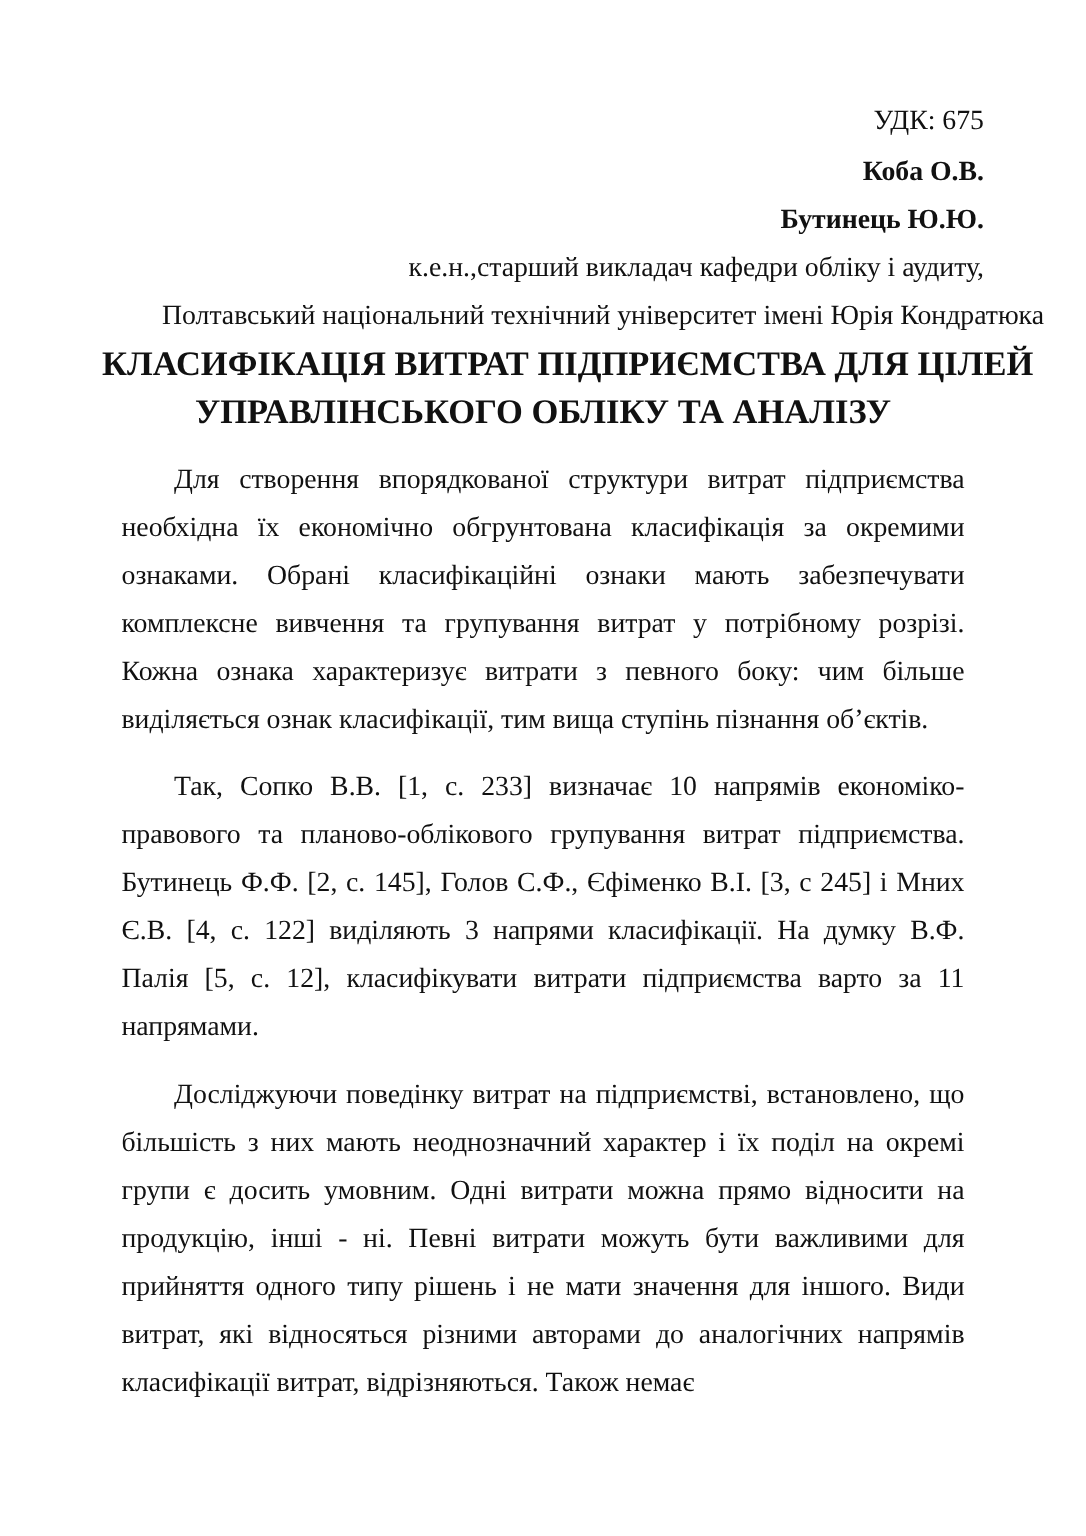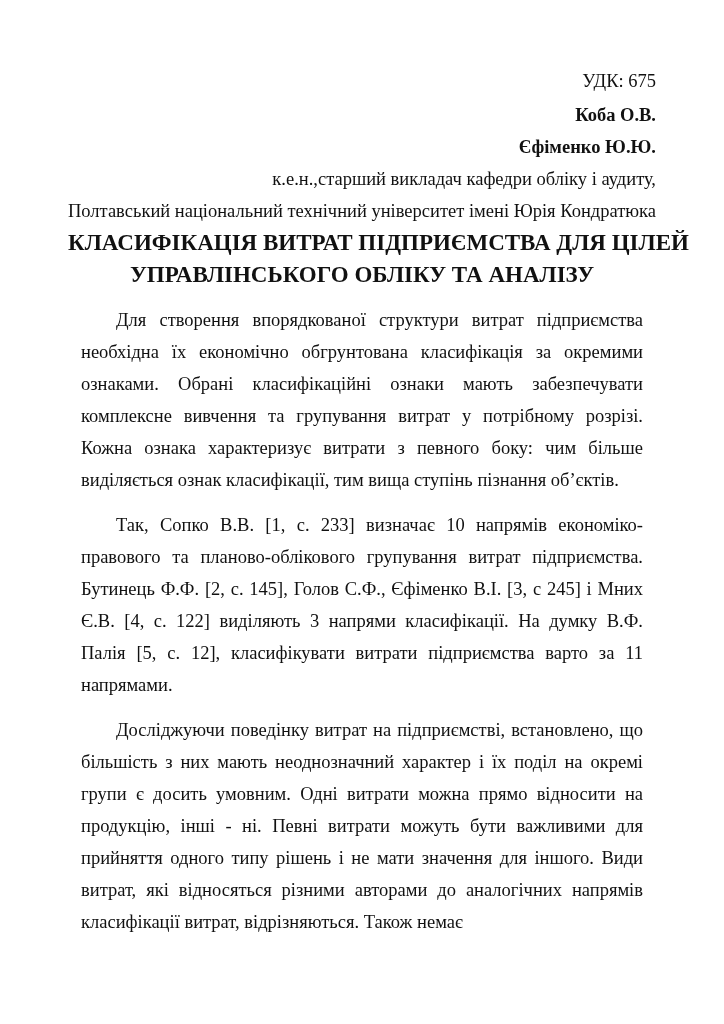--- a/index.html
+++ b/index.html
@@ -3,35 +3,35 @@
 <meta charset="utf-8">
 <style>
   html, body { margin: 0; padding: 0; background: #ffffff; }
   body { width: 724px; height: 1024px; overflow: hidden; position: relative; }
   .page {
     position: absolute; left: 68px; top: 65px; width: 588px;
     font-family: "Liberation Serif", serif; font-size: 18.5px; color: #111;
     line-height: 32px;
   }
   .line { white-space: nowrap; }
-  .right { text-align: right; }
+  .right { text-align: right; margin-left: 40px; }
   .bold { font-weight: bold; }
   .title { font-weight: bold; text-align: center; font-size: 23px; }
   p.para { margin: 13px; text-align: justify; text-indent: 35px; }
   .udk { margin-bottom: 2px; text-align: right; }
 </style>
 </head>
 <body>
 
 <div class="page">
   <div class="line udk">УДК: 675</div>
 
   <div class="line right bold">Коба О.В.</div>
 
-  <div class="line right bold">Єфіменко Ю.Ю.</div>
+  <div class="line right bold">Бутинець Ю.Ю.</div>
   <div class="line right">к.е.н.,старший викладач кафедри обліку і аудиту,</div>
   <div class="line right">Полтавський національний технічний університет імені Юрія Кондратюка</div>
 
   <div class="line title">КЛАСИФІКАЦІЯ ВИТРАТ ПІДПРИЄМСТВА ДЛЯ ЦІЛЕЙ</div>
   <div class="line title">УПРАВЛІНСЬКОГО ОБЛІКУ ТА АНАЛІЗУ</div>
 
   <p class="para">Для створення впорядкованої структури витрат підприємства необхідна їх економічно обгрунтована класифікація за окремими ознаками. Обрані класифікаційні ознаки мають забезпечувати комплексне вивчення та групування витрат у потрібному розрізі. Кожна ознака характеризує витрати з певного боку: чим більше виділяється ознак класифікації, тим вища ступінь пізнання об’єктів.</p>
   <p class="para">Так, Сопко В.В. [1, с. 233] визначає 10 напрямів економіко-правового та планово-облікового групування витрат підприємства. Бутинець Ф.Ф. [2, с. 145], Голов С.Ф., Єфіменко В.І. [3, с 245] і Мних Є.В. [4, с. 122] виділяють 3 напрями класифікації. На думку В.Ф. Палія [5, с. 12], класифікувати витрати підприємства варто за 11 напрямами.</p>
   <p class="para">Досліджуючи поведінку витрат на підприємстві, встановлено, що більшість з них мають неоднозначний характер і їх поділ на окремі групи є досить умовним. Одні витрати можна прямо відносити на продукцію, інші - ні. Певні витрати можуть бути важливими для прийняття одного типу рішень і не мати значення для іншого. Види витрат, які відносяться різними авторами до аналогічних напрямів класифікації витрат, відрізняються. Також немає</p>
 </div>

